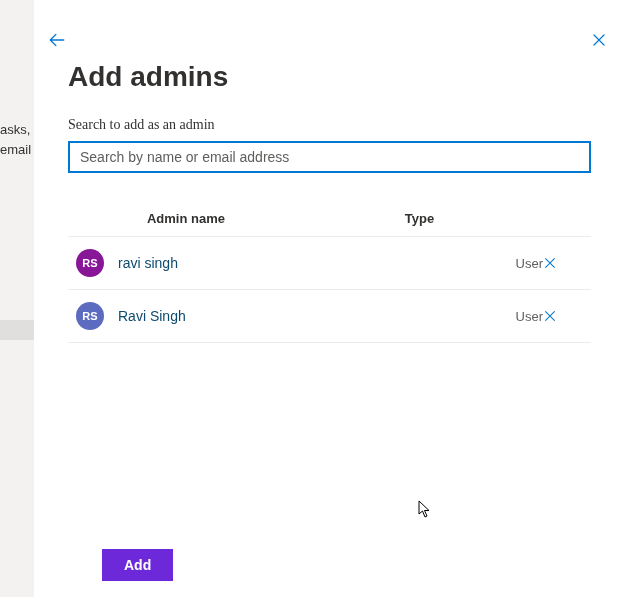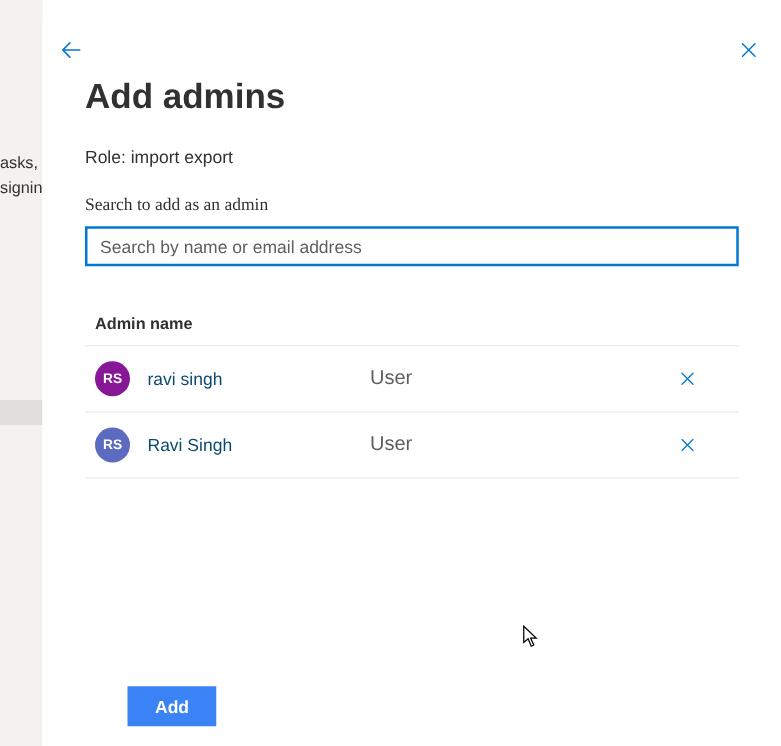--- a/index.html
+++ b/index.html
@@ -78,29 +78,31 @@
     }
     .table-head {
       display: flex;
       padding: 10px 8px;
       border-bottom: 1px solid #edebe9;
     }
     .th {
       font-size: 13px;
       font-weight: 600;
       color: #323130;
+      text-align: center;
     }
     .col-name { flex: 0 0 220px; }
     .col-type { flex: 1; }
     .col-act { flex: 0 0 40px; }
     .table-row {
       display: flex;
       align-items: center;
       padding: 12px 8px;
       border-bottom: 1px solid #edebe9;
+      text-align: right;
     }
     .avatar {
       width: 28px; height: 28px;
       border-radius: 50%;
       color: #fff;
       font-size: 11px;
       font-weight: 600;
       display: inline-flex;
       align-items: center;
       justify-content: center;
@@ -111,34 +113,34 @@
       font-size: 14px;
       color: #0c4a6e;
     }
     .row-name-wrap {
       display: flex;
       align-items: center;
       flex: 0 0 220px;
     }
     .row-type {
       flex: 1;
-      font-size: 16px;
+      font-size: 13px;
       color: #605e5c;
     }
     .row-remove {
       flex: 0 0 40px;
       color: #0078d4;
       cursor: pointer;
       text-align: center;
     }
     .add-btn {
       position: absolute;
       left: 68px;
       bottom: 16px;
-      background: #3b82f6;
+      background: #6d28d9;
       color: #fff;
       border: none;
       font-size: 14px;
       font-weight: 600;
       padding: 8px 22px;
       cursor: pointer;
       font-family: inherit;
     }
     .cursor {
       position: absolute;
@@ -146,21 +148,21 @@
       top: 483px;
       pointer-events: none;
     }
     svg { display: block; }
   </style>
 </head>
 <body>
 
 <div class="backdrop">
   <div>asks, a</div>
-  <div>signin</div>
+  <div>email</div>
   <div class="backdrop-strip"></div>
 </div>
 
 <div class="panel">
 
   <div class="top-row">
     <span class="back-btn">
       <svg width="18" height="18" viewBox="0 0 16 16">
         <path d="M7 3 L2 8 L7 13 M2 8 H14" stroke="#0078d4" stroke-width="1.2" fill="none" stroke-linecap="round" stroke-linejoin="round"></path>
       </svg>
@@ -168,30 +170,28 @@
     <span class="close-btn">
       <svg width="16" height="16" viewBox="0 0 16 16">
         <path d="M3 3 L13 13 M13 3 L3 13" stroke="#0078d4" stroke-width="1.2" stroke-linecap="round"></path>
       </svg>
     </span>
   </div>
 
   <div class="content">
     <h1>Add admins</h1>
 
-    <div class="role-line">
-      <span>Role: </span><span>import export</span>
-    </div>
 
     <div class="search-label">Search to add as an admin</div>
     <input class="search-input" type="text" placeholder="Search by name or email address" style="">
 
     <div class="table">
       <div class="table-head">
         <div class="th col-name">Admin name</div>
+        <div class="th col-type">Type</div>
         <div class="th col-act"></div>
       </div>
       <div id="rows">
           <div class="table-row">
             <div class="row-name-wrap">
               <div class="avatar" style="background: rgb(136, 23, 152);">RS</div>
               <div class="row-name">ravi singh</div>
             </div>
             <div class="row-type">User</div>
             <div class="row-remove">

